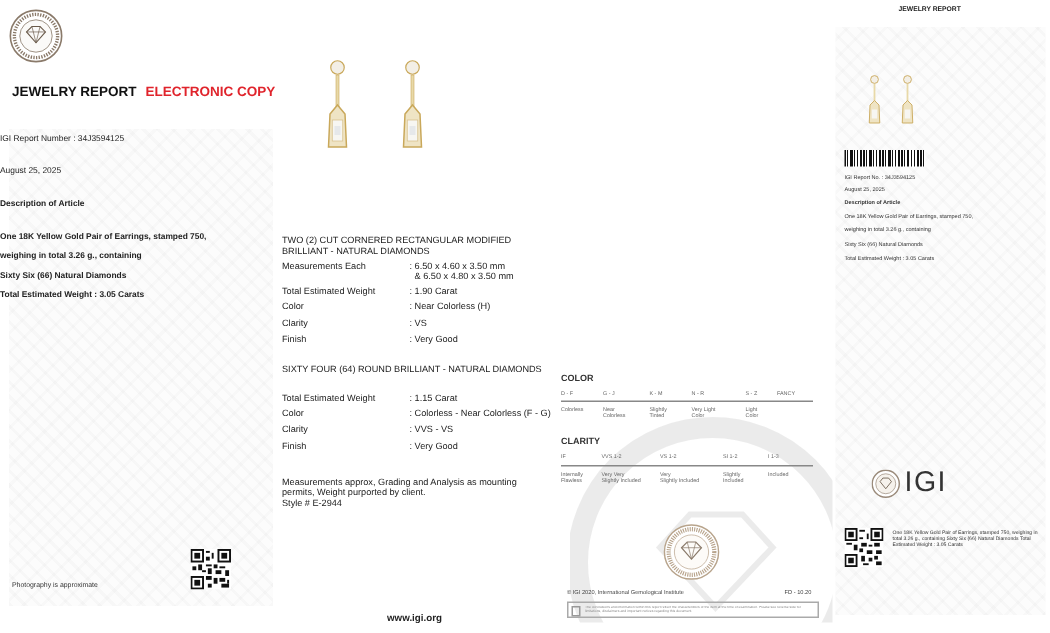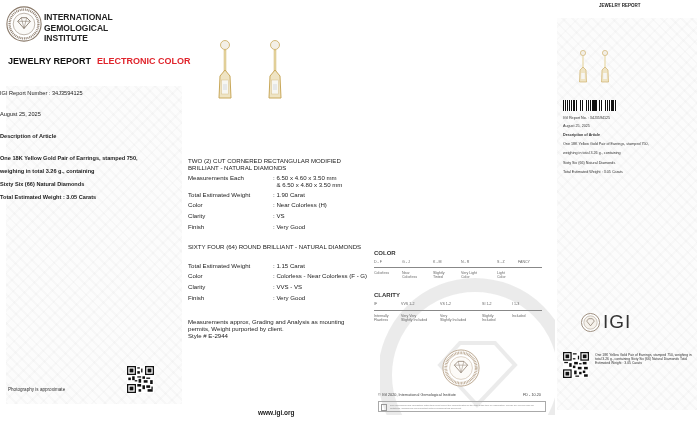--- a/index.html
+++ b/index.html
@@ -67,27 +67,22 @@
   <div class="wm" style="left:6px; top:86px; width:176px; height:318px;"></div>
   <div class="wm" style="left:557px; top:18px; width:140px; height:392px;"></div>
 
   <svg class="logo-seal" viewBox="0 0 40 40">
     <circle cx="20" cy="20" r="19" fill="#fff" stroke="#8a7a6a" stroke-width="1.2"></circle>
     <circle cx="20" cy="20" r="16" fill="none" stroke="#8a7a6a" stroke-width="2.5" stroke-dasharray="1 1"></circle>
     <circle cx="20" cy="20" r="12" fill="#fbfaf8" stroke="#8a7a6a" stroke-width="0.6"></circle>
     <path d="M13 17 L17 13 L23 13 L27 17 L20 25 Z" fill="none" stroke="#6a5a4a" stroke-width="0.8"></path>
     <path d="M13 17 L27 17 M17 13 L20 25 L23 13" fill="none" stroke="#6a5a4a" stroke-width="0.5"></path>
   </svg>
-  <div class="org-name">
-    <div>INTERNATIONAL</div>
-    <div>GEMOLOGICAL</div>
-    <div>INSTITUTE</div>
-  </div>
   <div class="report-title">JEWELRY REPORT</div>
-  <div class="electronic-copy">ELECTRONIC COLOR</div>
+  <div class="electronic-copy">ELECTRONIC COPY</div>
 
   <div class="left-text" style="top:90px;">IGI Report Number : 34J3594125</div>
   <div class="left-text" style="top:111px;">August 25, 2025</div>
   <div class="left-text bold" style="top:133px;">Description of Article</div>
   <div class="left-text bold" style="top:155px;">One 18K Yellow Gold Pair of Earrings, stamped 750,</div>
   <div class="left-text bold" style="top:168px;">weighing in total 3.26 g., containing</div>
   <div class="left-text bold" style="top:181px;">Sixty Six (66) Natural Diamonds</div>
   <div class="left-text bold" style="top:194px;">Total Estimated Weight : 3.05 Carats</div>
   <div class="photo-note">Photography is approximate</div>
 

